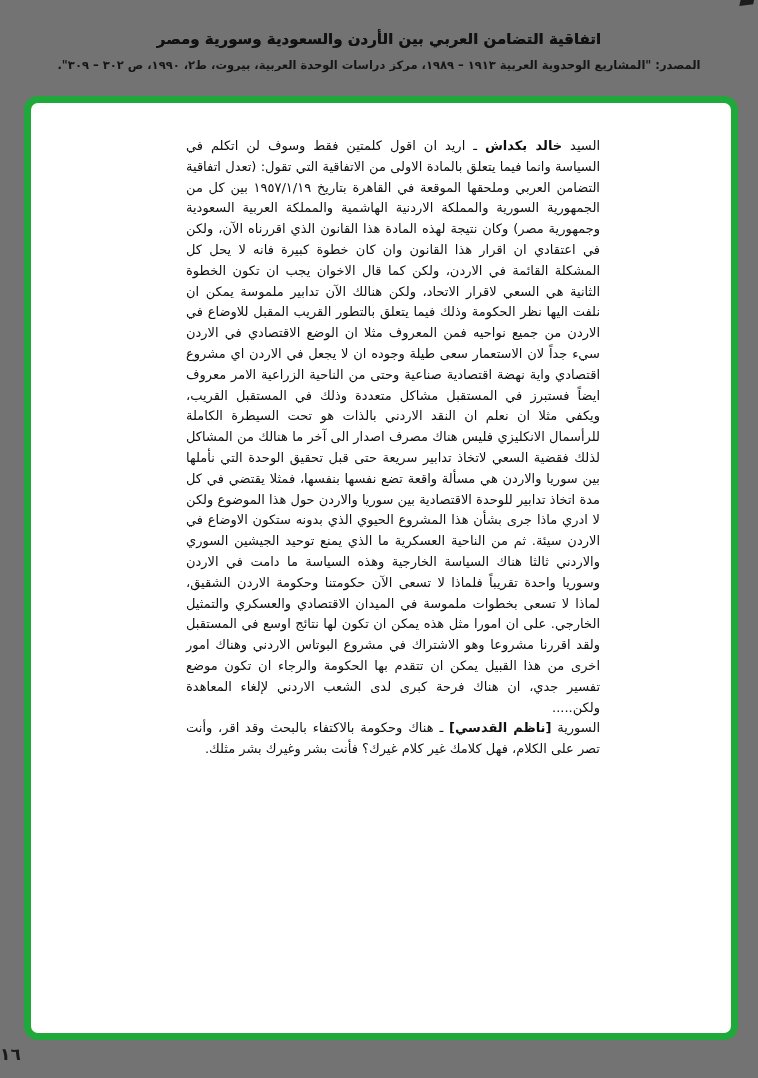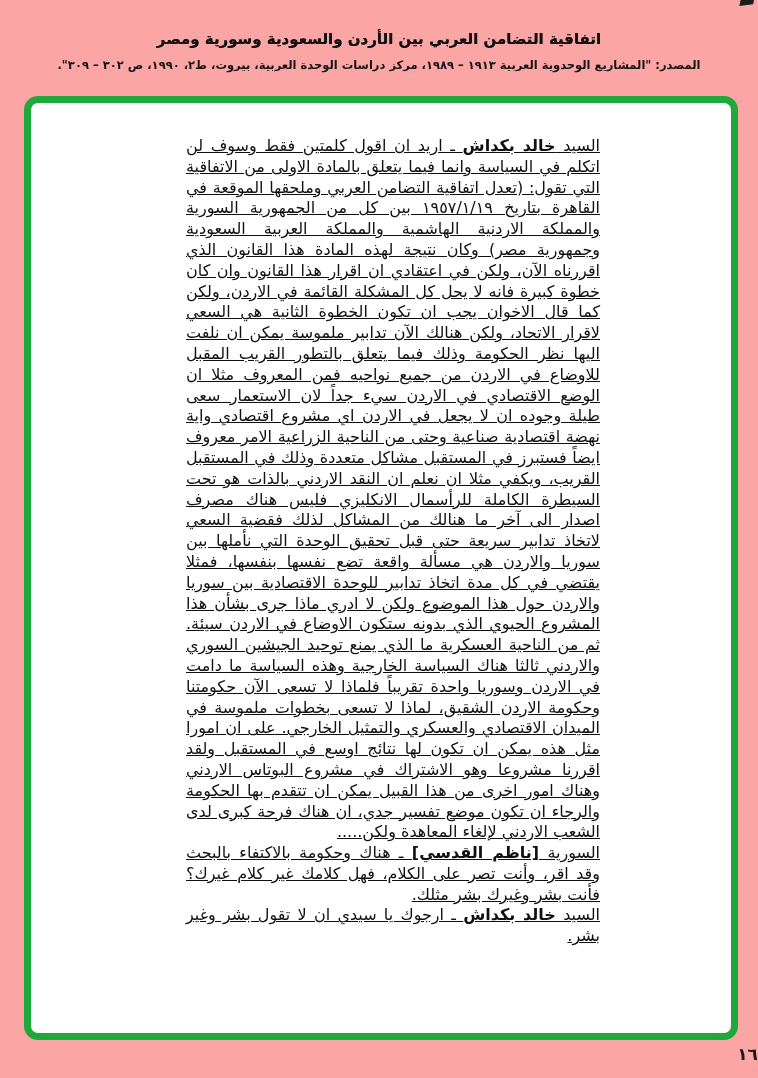--- a/index.html
+++ b/index.html
@@ -5,21 +5,21 @@
   html,body{
     margin:0; padding:0;
     width:758px; height:1078px;
     background:#ffffff;
     font-family:"DejaVu Sans", sans-serif;
     overflow:hidden;
   }
   .page{
     position:relative;
     width:758px; height:1078px;
-    background:#fca5a5;
+    background:#737373;
     color:#141414;
   }
   .corner-mark{
     position:absolute;
     top:-2px; right:4px;
     width:14px; height:7px;
     background:#1c1c1c;
     transform:rotate(-8deg) skewX(-20deg);
   }
   .header{
@@ -50,37 +50,36 @@
     border:7px solid #1fa93a;
     border-radius:14px;
     background:#ffffff;
   }
   .transcript{
     position:absolute;
     left:186px; top:136px;
     width:414px;
     direction:rtl;
     text-align:justify;
-    font-size:16px;
+    font-size:13px;
     line-height:20.8px;
     color:#101010;
-    text-decoration:underline;
   }
   .transcript p{
     margin:0;
     text-align:justify;
   }
   .speaker{
     font-weight:bold;
   }
   .page-number{
     position:absolute;
     left:0; right:0;
     top:1044px;
-    text-align:right;
+    text-align:left;
     font-size:17px;
     font-weight:bold;
     letter-spacing:4px;
     color:#1a1a1a;
     direction:rtl;
   }
 </style>
 </head>
 <body>
 
@@ -98,21 +97,18 @@
   <div class="transcript">
 
     <p>
       <span>السيد </span><span class="speaker">خالد بكداش</span><span> ـ اريد ان اقول كلمتين فقط وسوف لن اتكلم في السياسة وانما فيما يتعلق بالمادة الاولى من الاتفاقية التي تقول: (تعدل اتفاقية التضامن العربي وملحقها الموقعة في القاهرة بتاريخ ١٩٥٧/١/١٩ بين كل من الجمهورية السورية والمملكة الاردنية الهاشمية والمملكة العربية السعودية وجمهورية مصر) وكان نتيجة لهذه المادة هذا القانون الذي اقررناه الآن، ولكن في اعتقادي ان اقرار هذا القانون وان كان خطوة كبيرة فانه لا يحل كل المشكلة القائمة في الاردن، ولكن كما قال الاخوان يجب ان تكون الخطوة الثانية هي السعي لاقرار الاتحاد، ولكن هنالك الآن تدابير ملموسة يمكن ان نلفت اليها نظر الحكومة وذلك فيما يتعلق بالتطور القريب المقبل للاوضاع في الاردن من جميع نواحيه فمن المعروف مثلا ان الوضع الاقتصادي في الاردن سيء جداً لان الاستعمار سعى طيلة وجوده ان لا يجعل في الاردن اي مشروع اقتصادي واية نهضة اقتصادية صناعية وحتى من الناحية الزراعية الامر معروف ايضاً فستبرز في المستقبل مشاكل متعددة وذلك في المستقبل القريب، ويكفي مثلا ان نعلم ان النقد الاردني بالذات هو تحت السيطرة الكاملة للرأسمال الانكليزي فليس هناك مصرف اصدار الى آخر ما هنالك من المشاكل لذلك فقضية السعي لاتخاذ تدابير سريعة حتى قبل تحقيق الوحدة التي نأملها بين سوريا والاردن هي مسألة واقعة تضع نفسها بنفسها، فمثلا يقتضي في كل مدة اتخاذ تدابير للوحدة الاقتصادية بين سوريا والاردن حول هذا الموضوع ولكن لا ادري ماذا جرى بشأن هذا المشروع الحيوي الذي بدونه ستكون الاوضاع في الاردن سيئة. ثم من الناحية العسكرية ما الذي يمنع توحيد الجيشين السوري والاردني ثالثا هناك السياسة الخارجية وهذه السياسة ما دامت في الاردن وسوريا واحدة تقريباً فلماذا لا تسعى الآن حكومتنا وحكومة الاردن الشقيق، لماذا لا تسعى بخطوات ملموسة في الميدان الاقتصادي والعسكري والتمثيل الخارجي. على ان امورا مثل هذه يمكن ان تكون لها نتائج اوسع في المستقبل ولقد اقررنا مشروعا وهو الاشتراك في مشروع البوتاس الاردني وهناك امور اخرى من هذا القبيل يمكن ان تتقدم بها الحكومة والرجاء ان تكون موضع تفسير جدي، ان هناك فرحة كبرى لدى الشعب الاردني لإلغاء المعاهدة ولكن.....</span>
     </p>
 
     <p>
       <span>السورية </span><span class="speaker">[ناظم القدسي]</span><span> ـ هناك وحكومة بالاكتفاء بالبحث وقد اقر، وأنت تصر على الكلام، فهل كلامك غير كلام غيرك؟ فأنت بشر وغيرك بشر مثلك.</span>
     </p>
 
-    <p>
-      <span>السيد </span><span class="speaker">خالد بكداش</span><span> ـ ارجوك يا سيدي ان لا تقول بشر وغير بشر.</span>
-    </p>
 
   </div>
 
   <div class="page-number">١٦</div>
 
 </div>
 
 </body></html>

